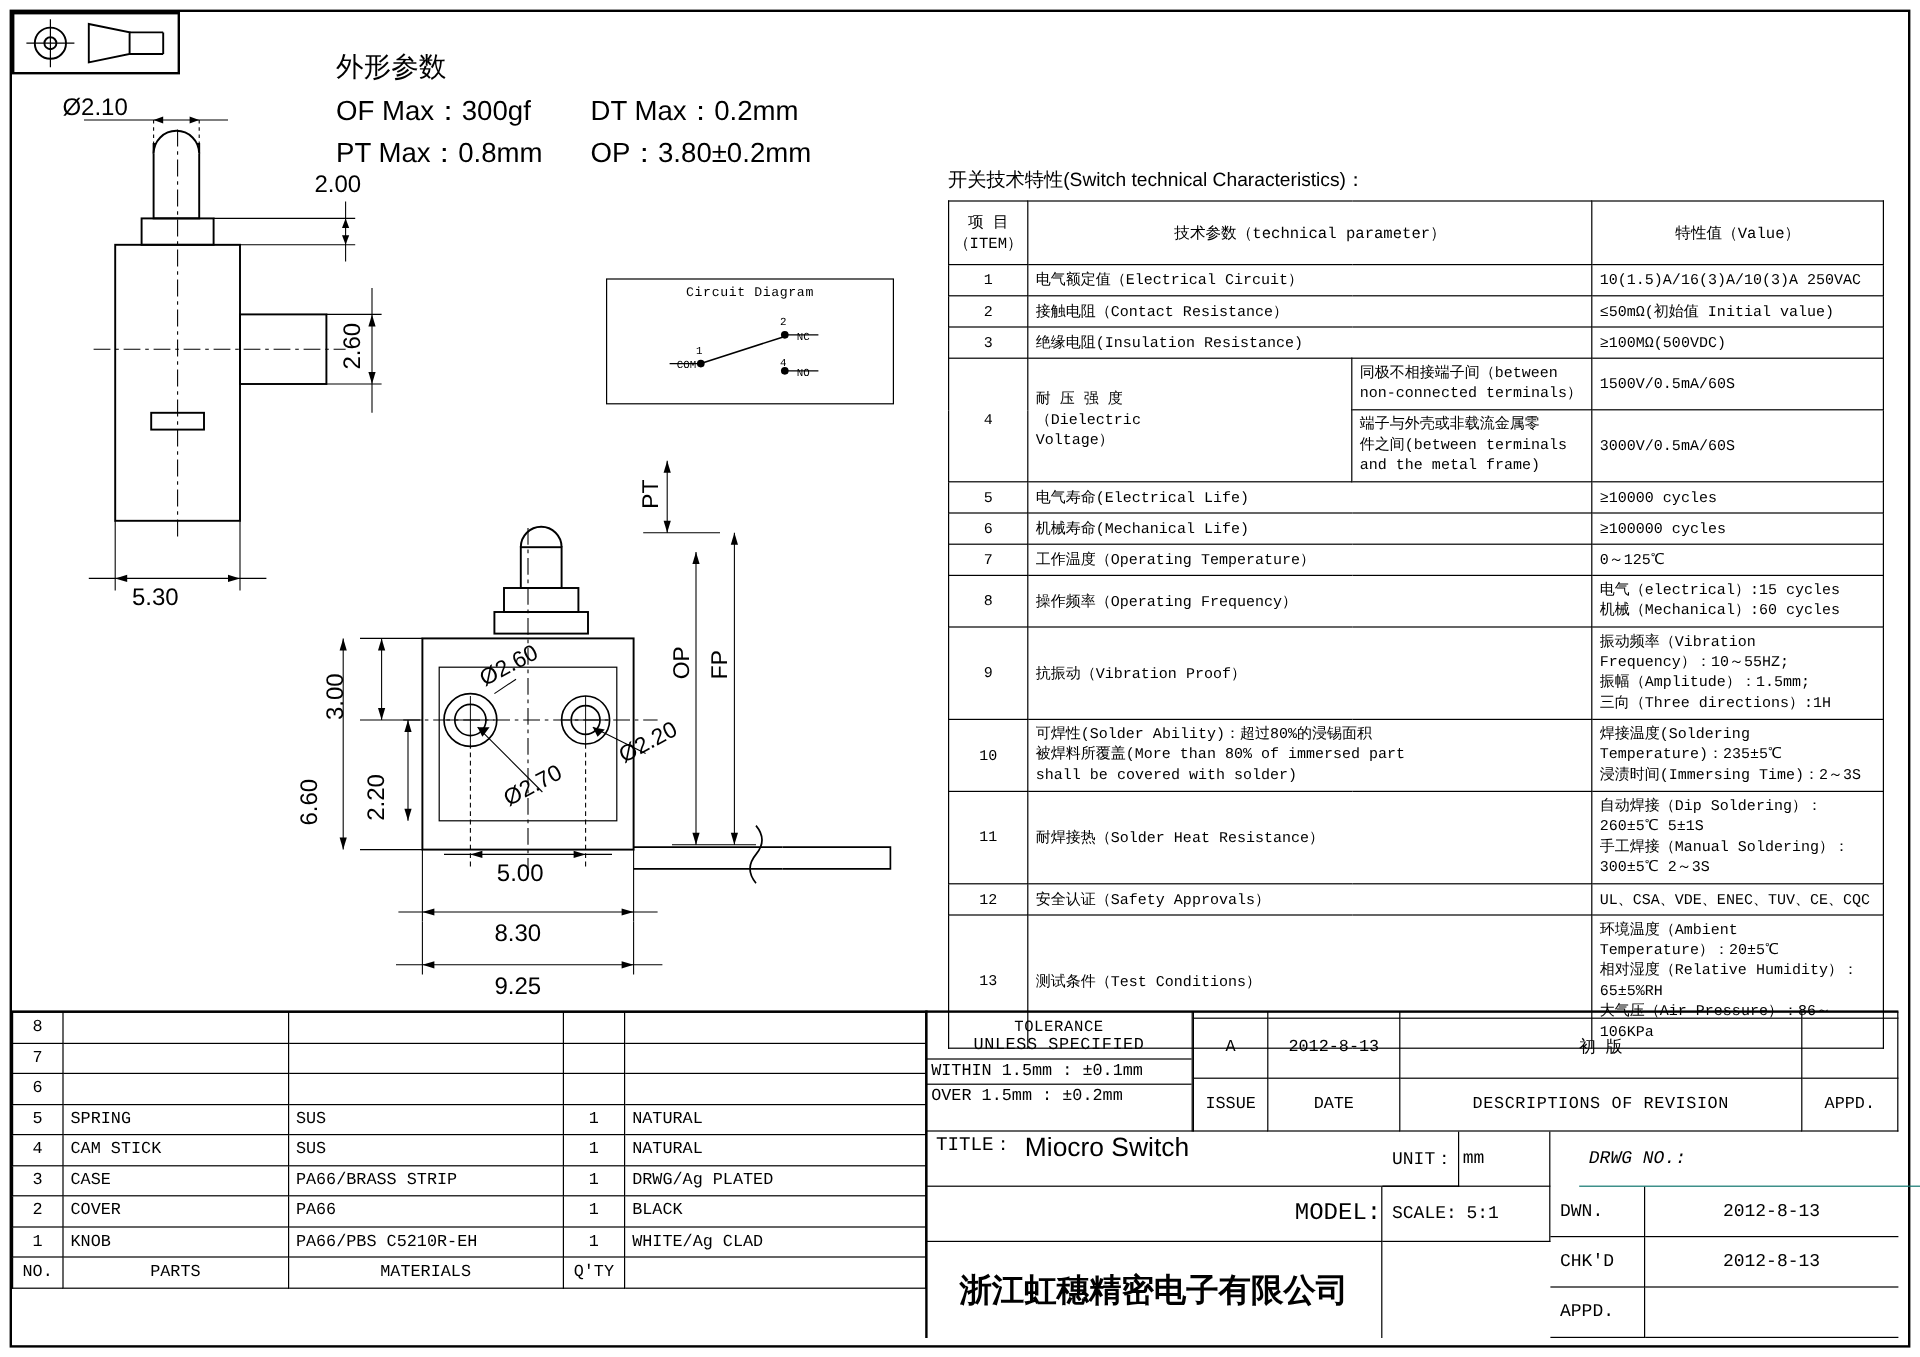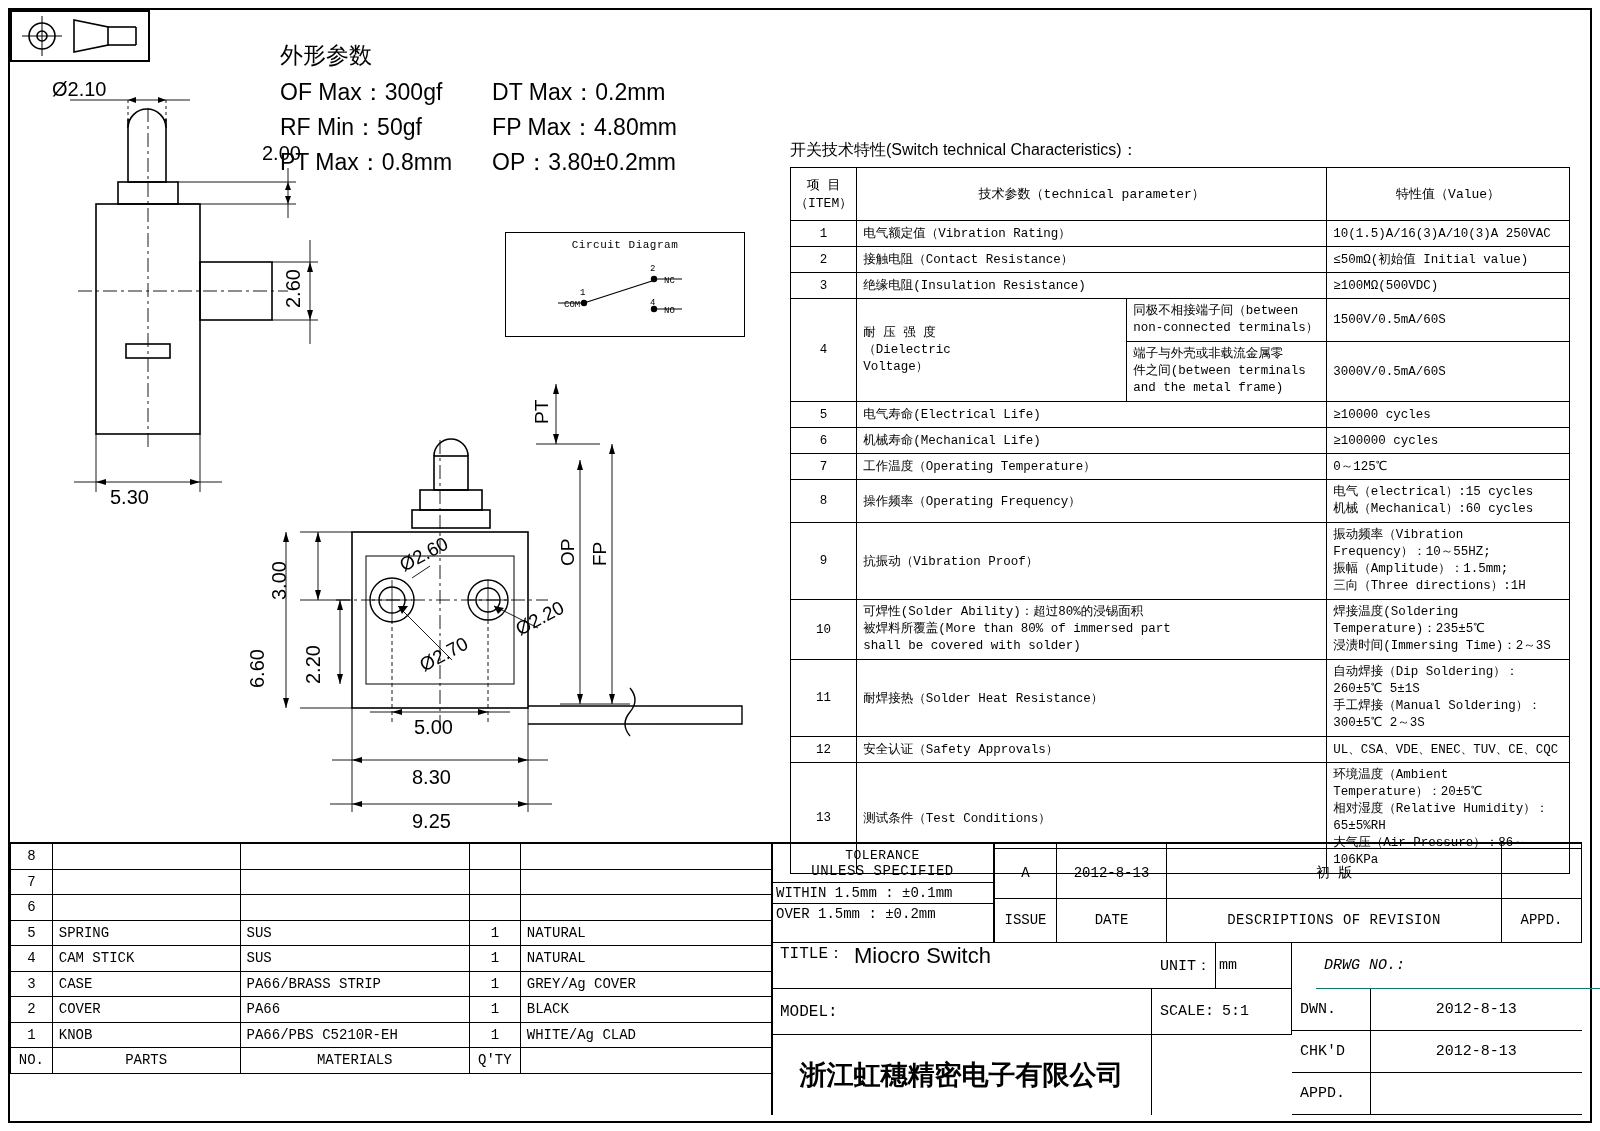--- a/index.html
+++ b/index.html
@@ -104,21 +104,21 @@
     position:absolute; left:0; top:0; width:444px; height:46px;
     border-right:1px solid #000; border-bottom:1px solid #000;
     display:flex; align-items:flex-start; padding-left:8px;
     font-family:"Liberation Mono", monospace; font-size:16px;
   }
   .tb-title .v { font-family:"Liberation Sans", sans-serif; font-size:22px; margin-left:10px;}
   .tb-model {
     position:absolute; left:0; top:46px; width:380px; height:46px;
     border-right:1px solid #000; border-bottom:1px solid #000;
     display:flex; align-items:center; padding-left:8px;
-    font-family:"Liberation Mono", monospace; font-size:16px;
+    font-family:"Liberation Mono", monospace; font-size:20px;justify-content:flex-end;
   }
   .tb-company {
     position:absolute; left:0; top:92px; width:380px; height:80px;
     border-right:1px solid #000;
     display:flex; align-items:center; justify-content:center;
     font-size:27px; font-weight:bold;
   }
   .tb-unit {
     position:absolute; left:380px; top:0; width:140px; height:46px;
     border-right:1px solid #000; border-bottom:1px solid #000;
@@ -177,24 +177,20 @@
 
 <div class="outline-params">
   <div class="title">外形参数</div>
   <table>
     <tbody>
         <tr>
       <td>OF Max：300gf</td>
       <td class="col2">DT Max：0.2mm</td>
     </tr>
     <tr>
-      <td>RF Min：50gf</td>
-      <td class="col2">FP Max：4.80mm</td>
-    </tr>
-    <tr>
       <td>PT Max：0.8mm</td>
       <td class="col2">OP：3.80±0.2mm</td>
     </tr>
   </tbody>
     </table>
 </div>
 
 <div class="circuit-box">
   <div class="circuit-title">Circuit Diagram</div>
   <svg width="236" height="80" viewBox="0 0 236 80" style="position:absolute;left:0;top:24px;">
@@ -373,21 +369,21 @@
         <tr>
       <th>
         <span class="ln">项 目</span><span class="ln">（ITEM）</span>
       </th>
       <th colspan="2">技术参数（technical parameter）</th>
       <th>特性值（Value）</th>
     </tr>
 
     <tr>
       <td class="item">1</td>
-      <td class="param" colspan="2">电气额定值（Vibration Rating）</td>
+      <td class="param" colspan="2">电气额定值（Electrical Circuit）</td>
       <td class="val">10(1.5)A/16(3)A/10(3)A  250VAC</td>
     </tr>
     <tr>
       <td class="item">2</td>
       <td class="param" colspan="2">接触电阻（Contact  Resistance）</td>
       <td class="val">≤50mΩ(初始值 Initial value)</td>
     </tr>
     <tr>
       <td class="item">3</td>
       <td class="param" colspan="2">绝缘电阻(Insulation Resistance)</td>
@@ -524,21 +520,21 @@
     <td class="part">CAM STICK</td>
     <td class="mat">SUS</td>
     <td class="qty">1</td>
     <td class="fin">NATURAL</td>
   </tr>
   <tr>
     <td class="no">3</td>
     <td class="part">CASE</td>
     <td class="mat">PA66/BRASS STRIP</td>
     <td class="qty">1</td>
-    <td class="fin">GREY/Ag COVER</td>
+    <td class="fin">DRWG/Ag PLATED</td>
   </tr>
   <tr>
     <td class="no">2</td>
     <td class="part">COVER</td>
     <td class="mat">PA66</td>
     <td class="qty">1</td>
     <td class="fin">BLACK</td>
   </tr>
   <tr>
     <td class="no">1</td>

